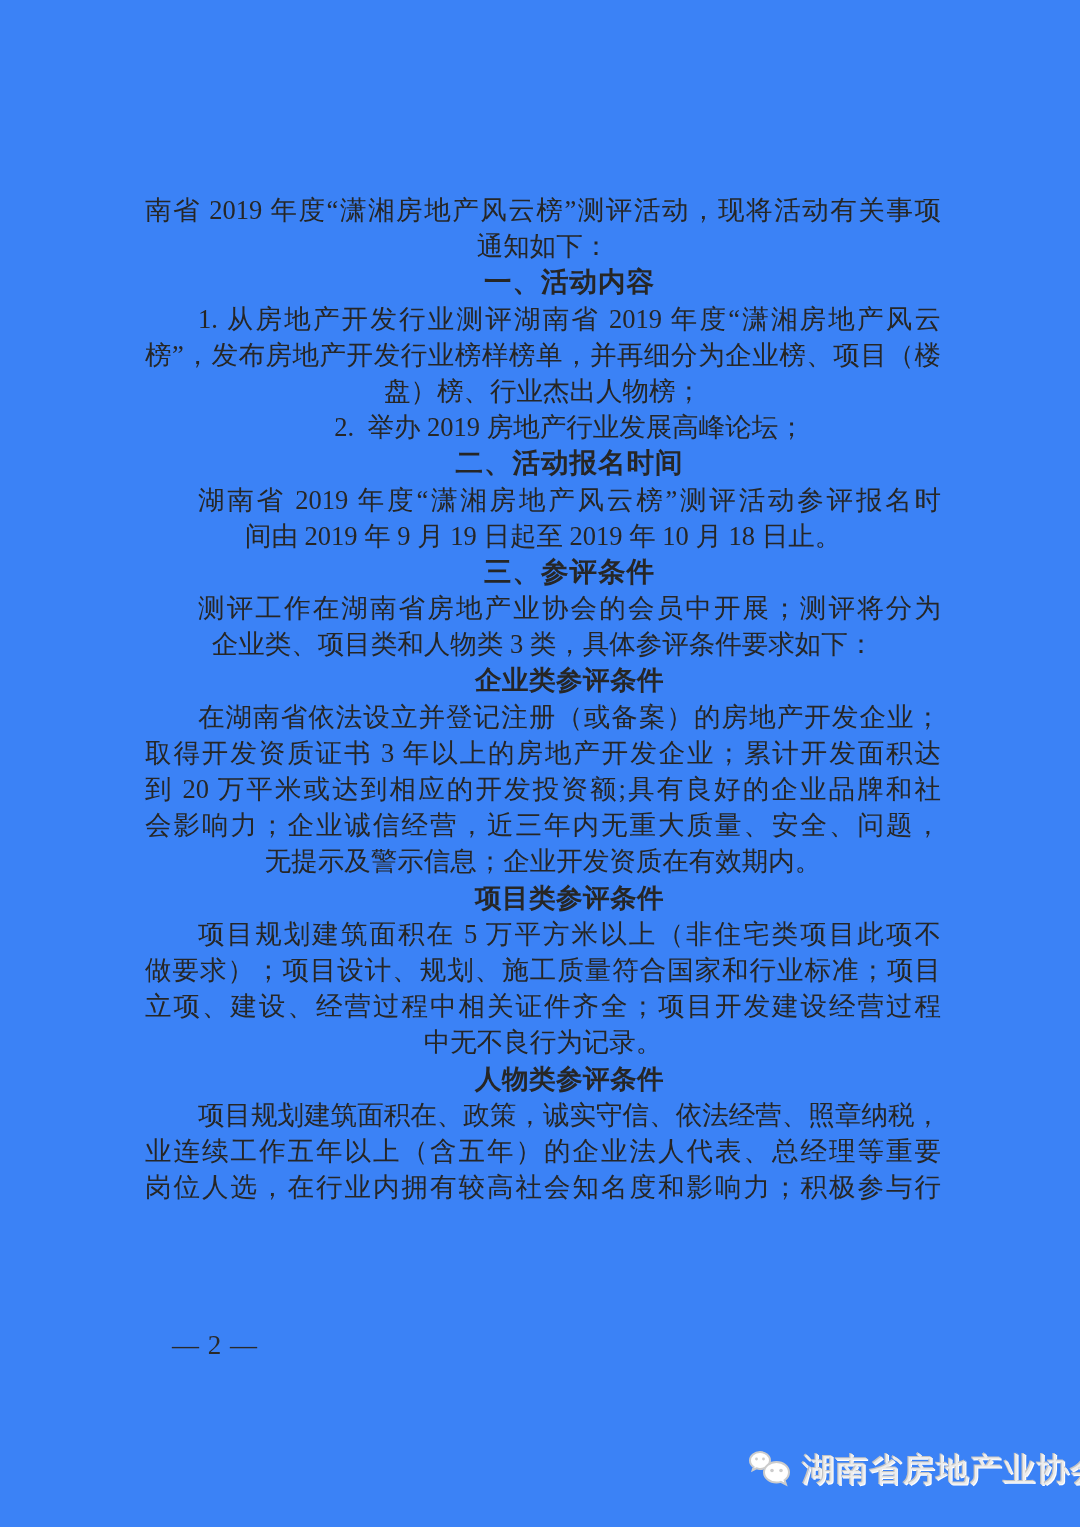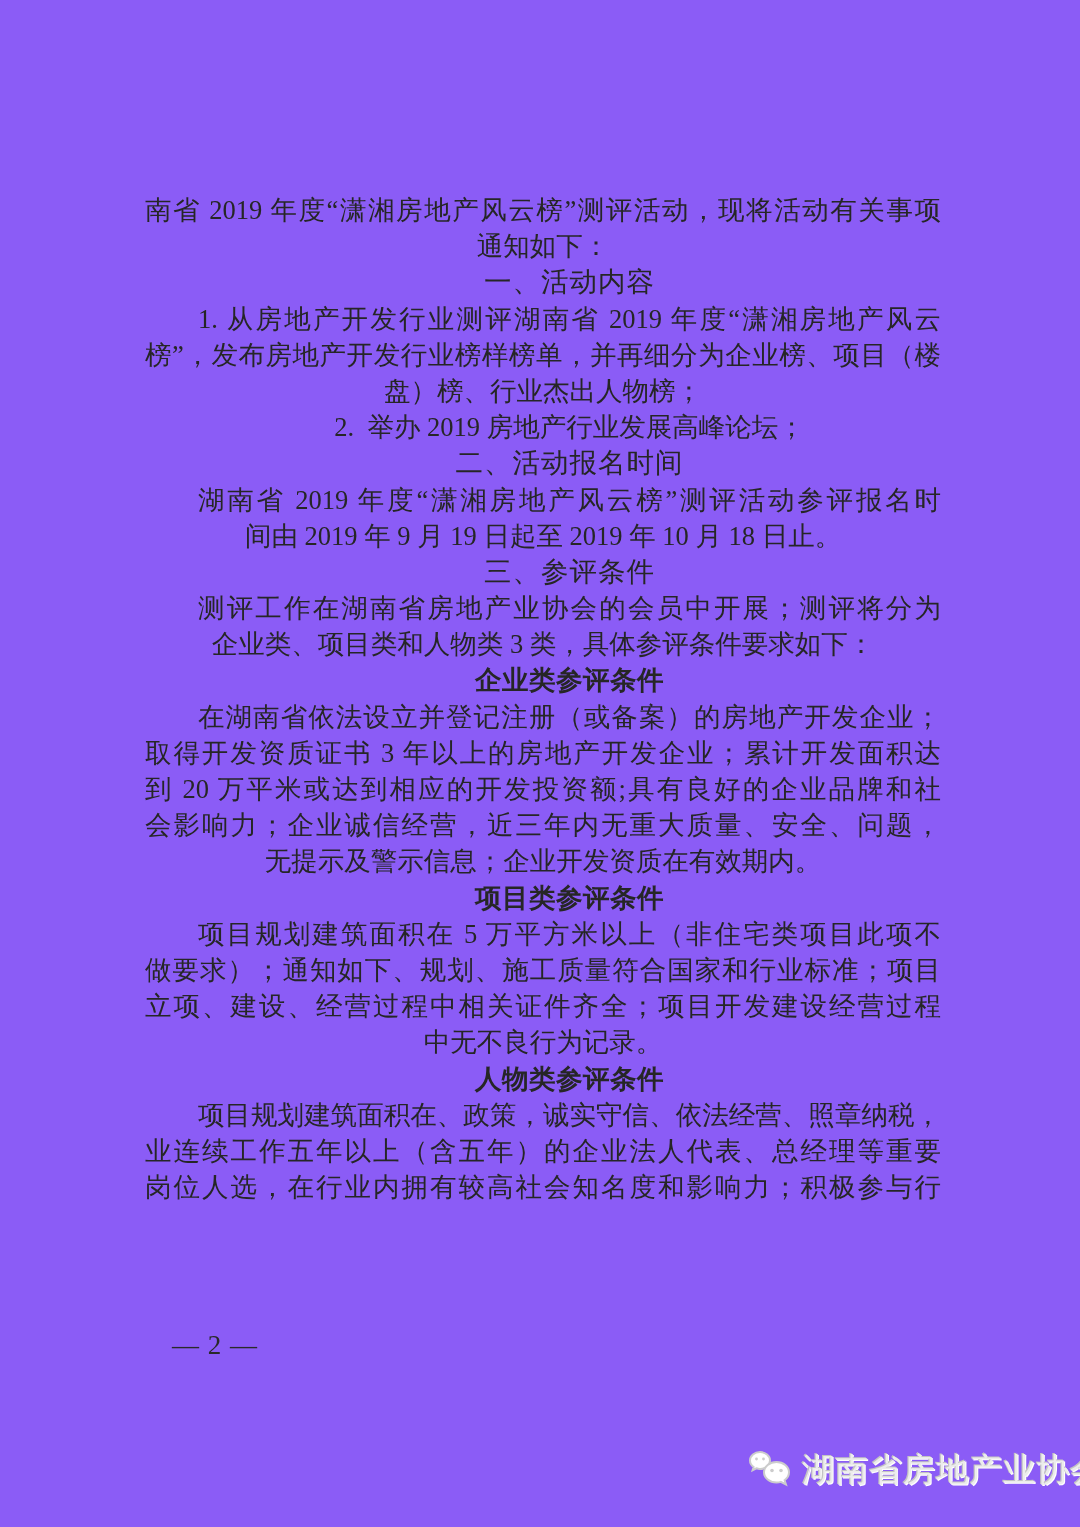--- a/index.html
+++ b/index.html
@@ -1,20 +1,20 @@
 <!DOCTYPE html>
 <html lang="zh"><head>
 <meta charset="utf-8">
 <style>
   html, body { margin: 0; padding: 0; background: #ffffff; }
   .page {
     position: relative;
     width: 1080px;
     height: 1527px;
-    background: #8b5cf6;
+    background: #3b82f6;
     overflow: hidden;
     font-family: "Liberation Serif", serif;
     color: #262626;
   }
   .doc {
     position: absolute;
     left: 145px;
     top: 192px;
     width: 796px;
     font-size: 26.5px;
@@ -25,21 +25,21 @@
     text-align: center;
   }
   .line.j {
     text-align: justify;
     text-align-last: justify;
     text-justify: inter-character;
   }
   .line.ind { padding-left: 53px; }
   .line.h {
     font-family: "Liberation Sans", sans-serif;
-    font-weight: normal;
+    font-weight: bold;
     font-size: 27.5px;
     letter-spacing: 1px;
   }
   .line.sub {
     font-weight: bold;
     letter-spacing: 0.5px;
   }
   .page-number {
     position: absolute;
     left: 172px;
@@ -87,21 +87,21 @@
       <div class="line ind j">测评工作在湖南省房地产业协会的会员中开展；测评将分为</div>
       <div class="line">企业类、项目类和人物类 3 类，具体参评条件要求如下：</div>
       <div class="line sub ind">企业类参评条件</div>
       <div class="line ind j">在湖南省依法设立并登记注册（或备案）的房地产开发企业；</div>
       <div class="line j">取得开发资质证书 3 年以上的房地产开发企业；累计开发面积达</div>
       <div class="line j">到 20 万平米或达到相应的开发投资额;具有良好的企业品牌和社</div>
       <div class="line j">会影响力；企业诚信经营，近三年内无重大质量、安全、问题，</div>
       <div class="line">无提示及警示信息；企业开发资质在有效期内。</div>
       <div class="line sub ind">项目类参评条件</div>
       <div class="line ind j">项目规划建筑面积在 5 万平方米以上（非住宅类项目此项不</div>
-      <div class="line j">做要求）；通知如下、规划、施工质量符合国家和行业标准；项目</div>
+      <div class="line j">做要求）；项目设计、规划、施工质量符合国家和行业标准；项目</div>
       <div class="line j">立项、建设、经营过程中相关证件齐全；项目开发建设经营过程</div>
       <div class="line">中无不良行为记录。</div>
       <div class="line sub ind">人物类参评条件</div>
       <div class="line ind j">项目规划建筑面积在、政策，诚实守信、依法经营、照章纳税，</div>
       <div class="line j">业连续工作五年以上（含五年）的企业法人代表、总经理等重要</div>
       <div class="line j">岗位人选，在行业内拥有较高社会知名度和影响力；积极参与行</div>
     </div>
 
   <div class="page-number">— 2 —</div>
 

